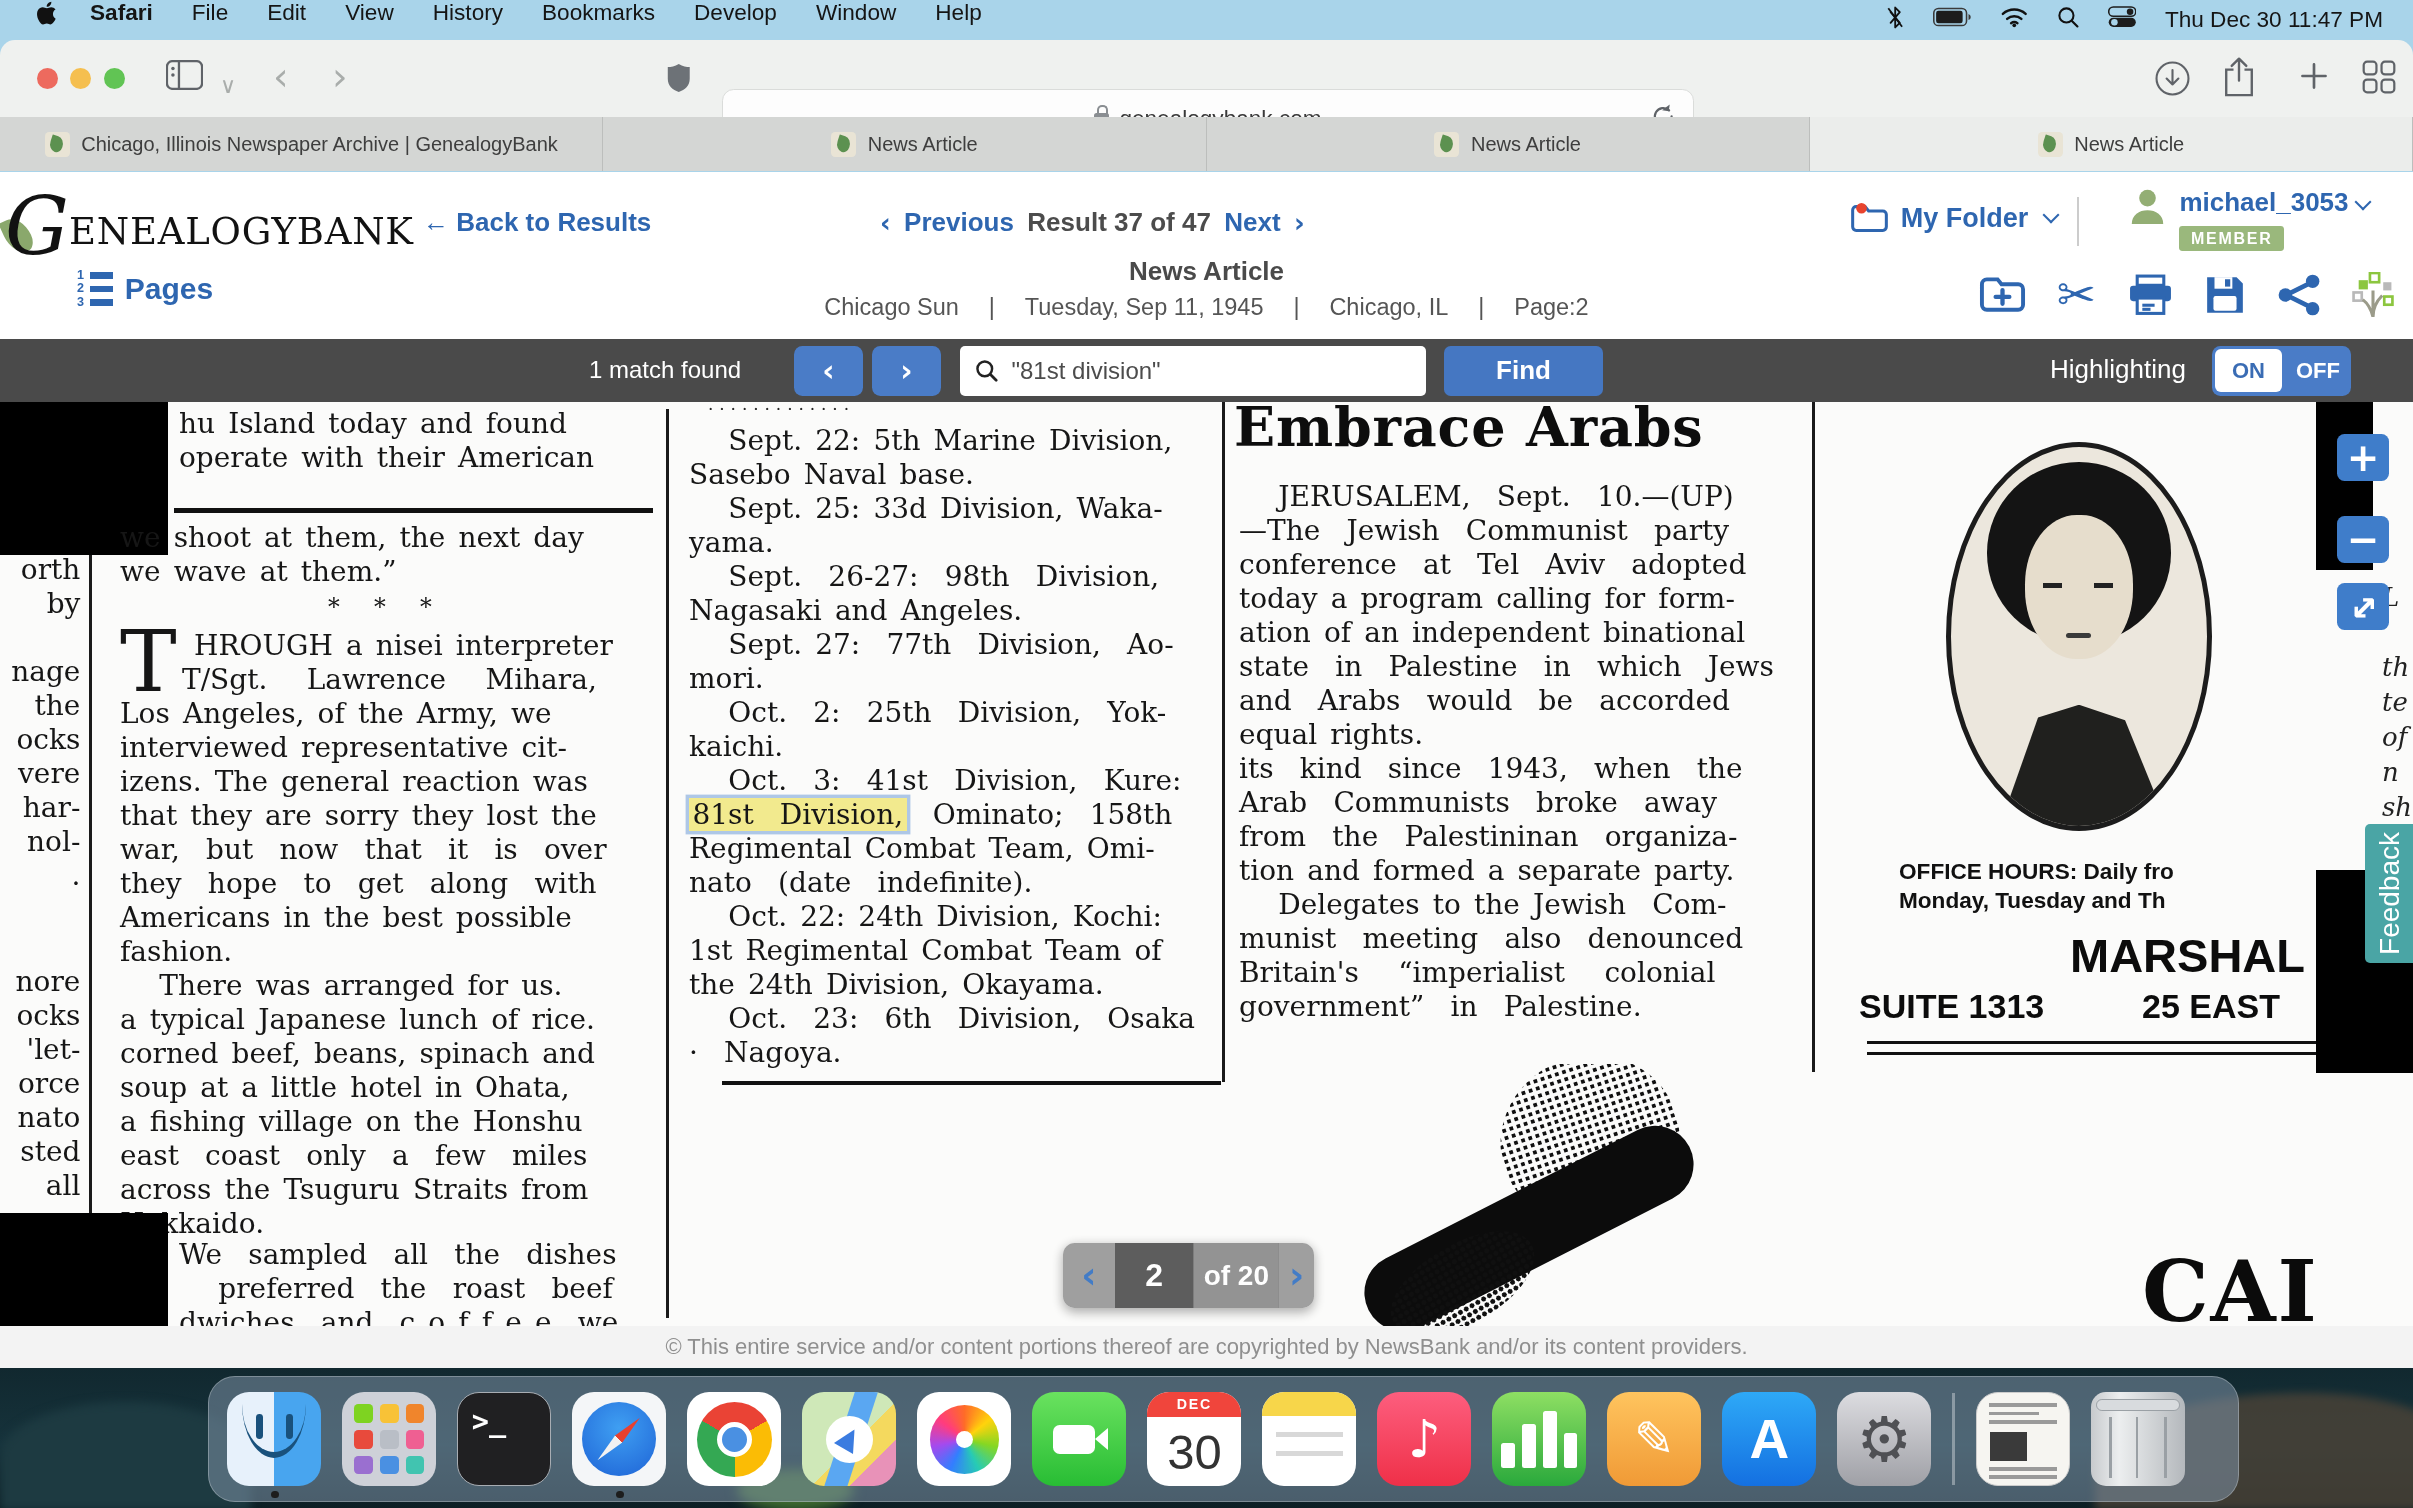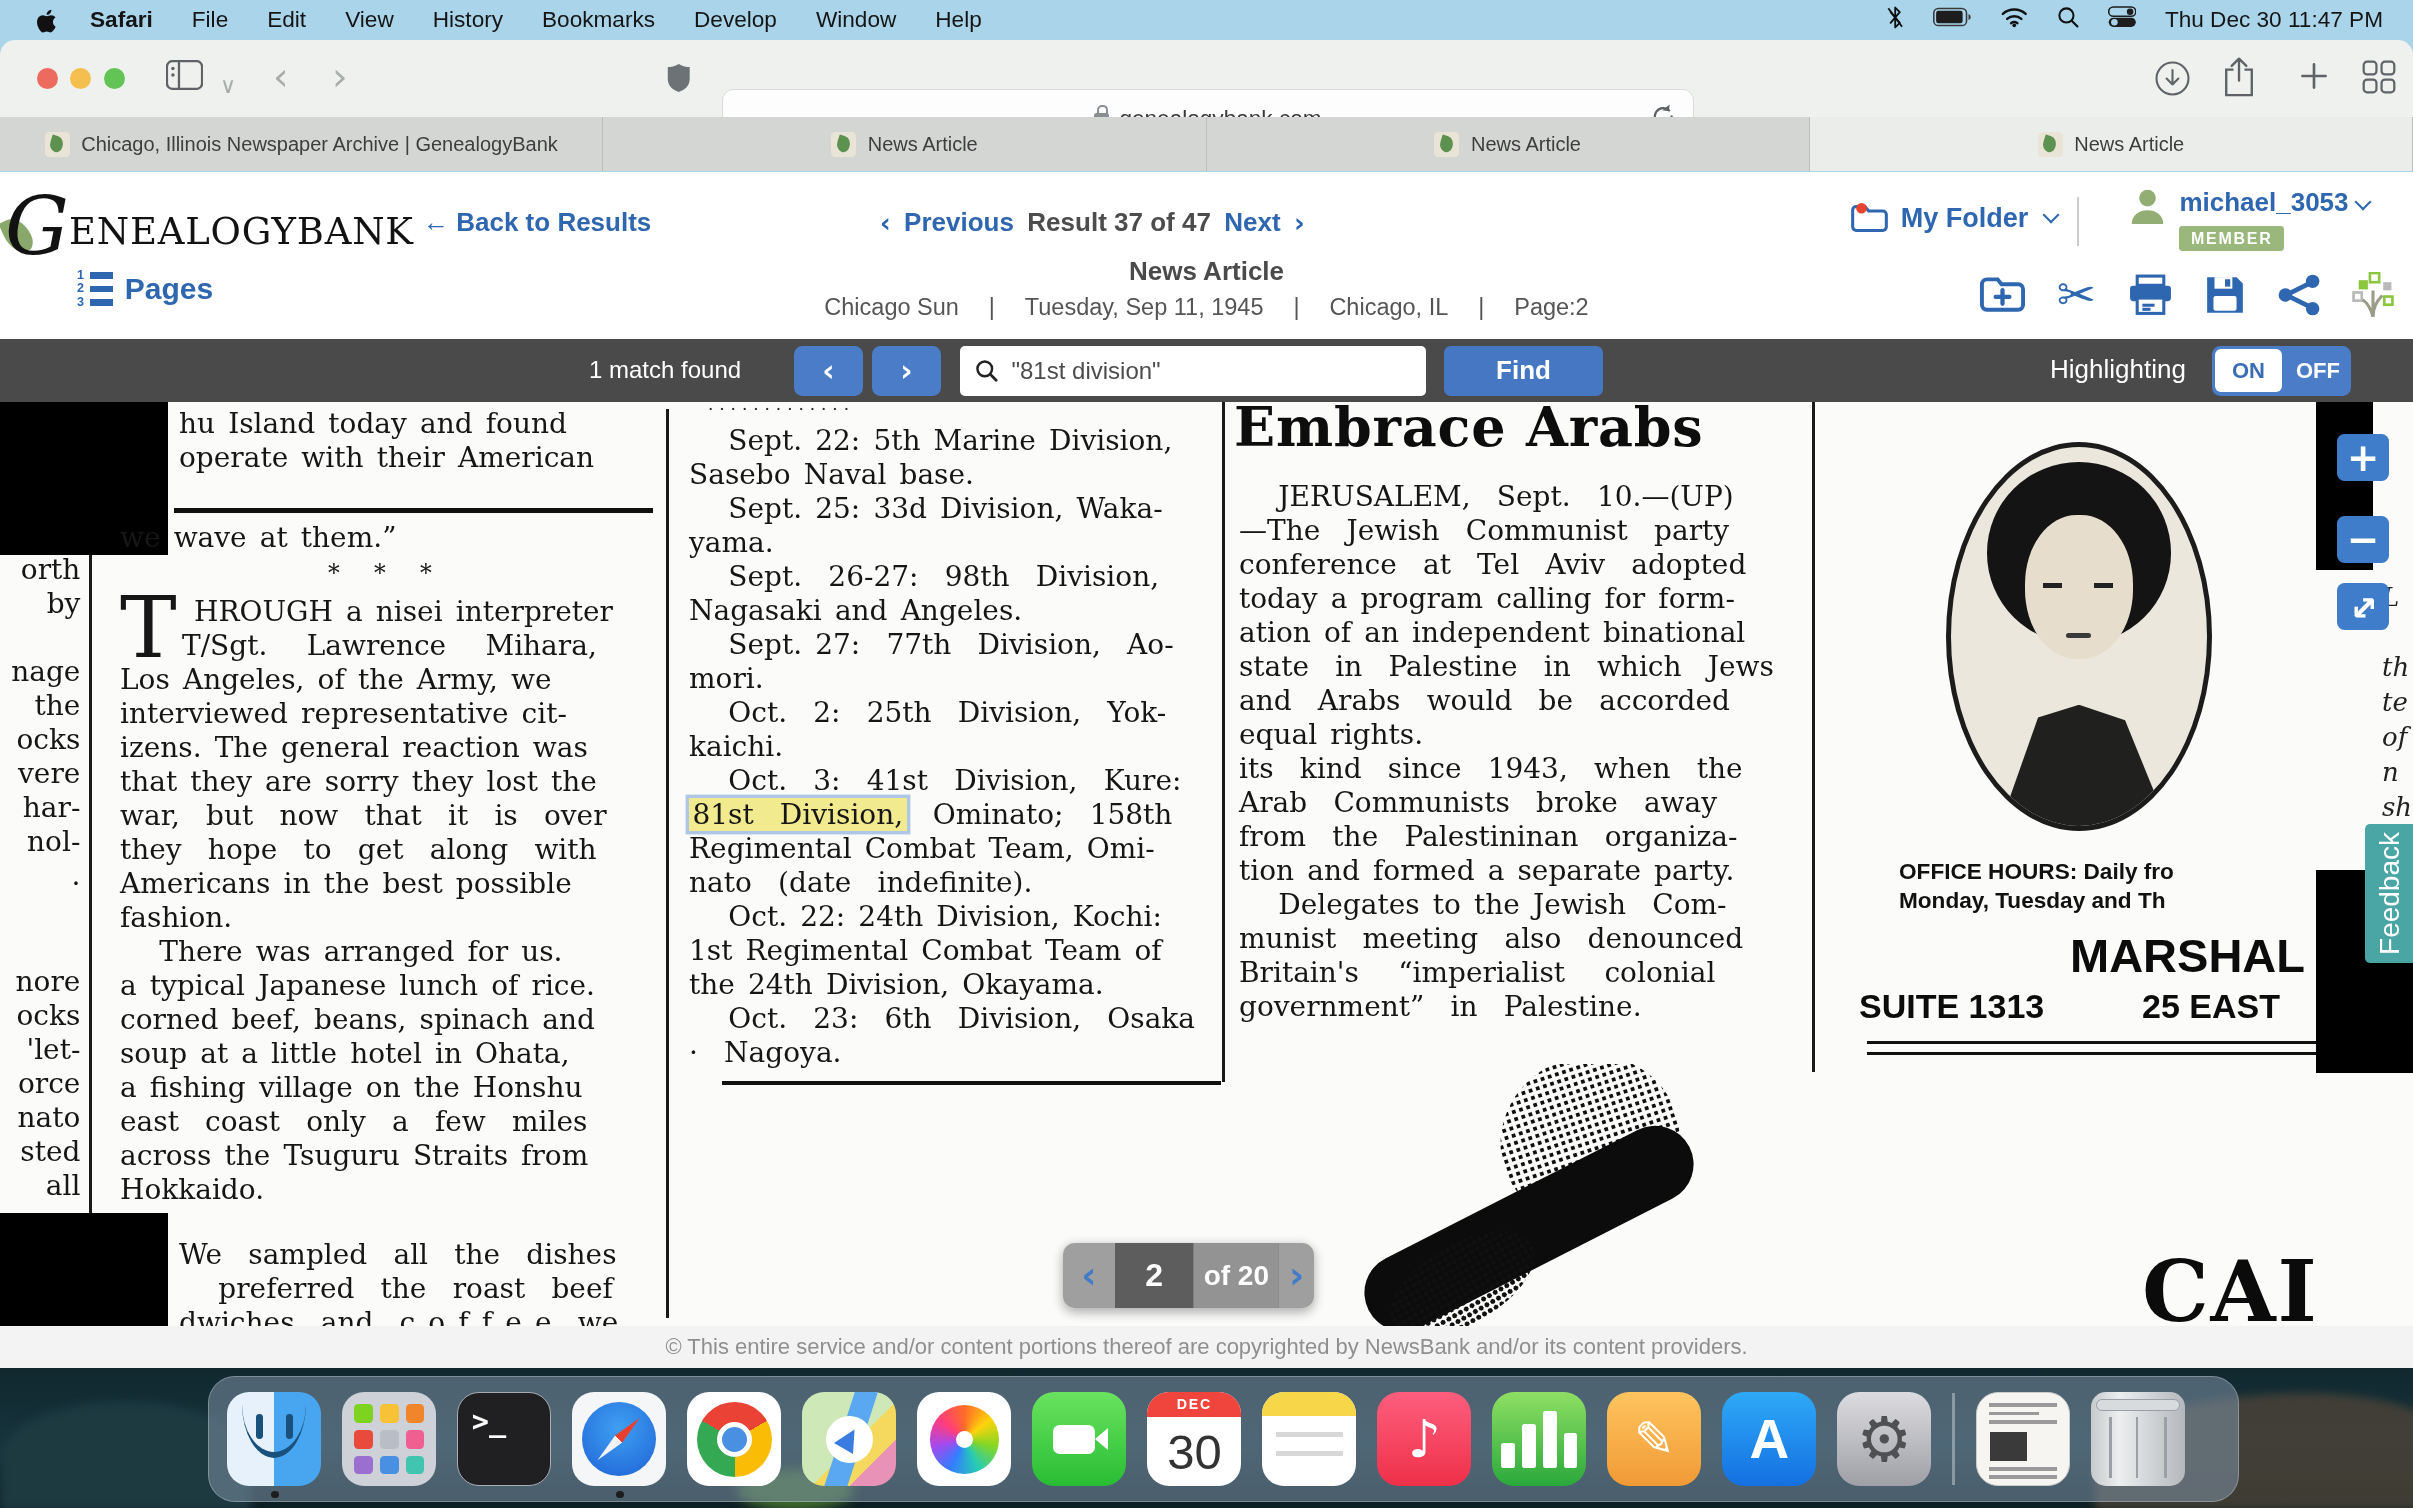--- a/index.html
+++ b/index.html
@@ -1,20 +1,20 @@
 <!DOCTYPE html>
 <html style="font-size:13.4px"><head>
 <meta charset="utf-8">
 <style>
   html,body{margin:0;padding:0;background:#000;}
   #screen{position:relative;width:2413px;height:1508px;overflow:hidden;
     font-family:"Liberation Sans",sans-serif;background:#a9d4ea;}
   
   .menubar{position:absolute;left:0;top:0;width:2413px;height:40px;background:#a9d4ea;
-    display:flex;align-items:center;font-size:22.6px;color:#151515;}
+    display:flex;align-items:flex-start;font-size:22.6px;color:#151515;}
   .menubar .apple{margin:0 32px 0 37px;display:flex;align-items:center;}
   .menubar .mi{margin-right:39px;white-space:nowrap;}
   .menubar .mi.app{font-weight:bold;}
   .mb-right{position:absolute;right:30px;top:0;height:40px;display:flex;align-items:center;gap:28.5px;}
   .mb-right .clock{font-size:22.6px;}
   
   .toolbar{position:absolute;left:0;top:40px;width:2413px;height:77px;background:#eff1ef;
     border-bottom:0.8px solid #cfd1cf;border-radius:15px 15px 0 0;}
   .tl{position:absolute;top:28px;width:21px;height:21px;border-radius:50%;}
   .tl.r{left:37px;background:#ed6a5e;}.tl.y{left:70px;background:#f5bf4f;}.tl.g{left:104px;background:#61c454;}
@@ -523,20 +523,21 @@
 
       <div class="c2top">
           <div class="np-line">hu Island today and found</div>
           <div class="np-line">operate with their American</div>
         </div>
       <div class="hrule" style="left:174px;top:106px;width:479px;"></div>
       <div class="blackbox" style="left:0;top:-3.4px;width:168px;height:156px;"></div>
 
       <div class="c2main">
         <div>
+            <div class="np-line">we shoot at them, the next day</div>
             <div class="np-line">we wave at them.”</div>
           </div>
         <div class="stars">* * *</div>
         <div class="para2">
           <span class="dropcap">T</span>
           <div>
               <div class="np-line">HROUGH a nisei interpreter</div>
               <div class="np-line">T/Sgt.   Lawrence   Mihara,</div>
               <div class="np-line">Los Angeles, of the Army, we</div>
               <div class="np-line">interviewed representative cit-</div>

